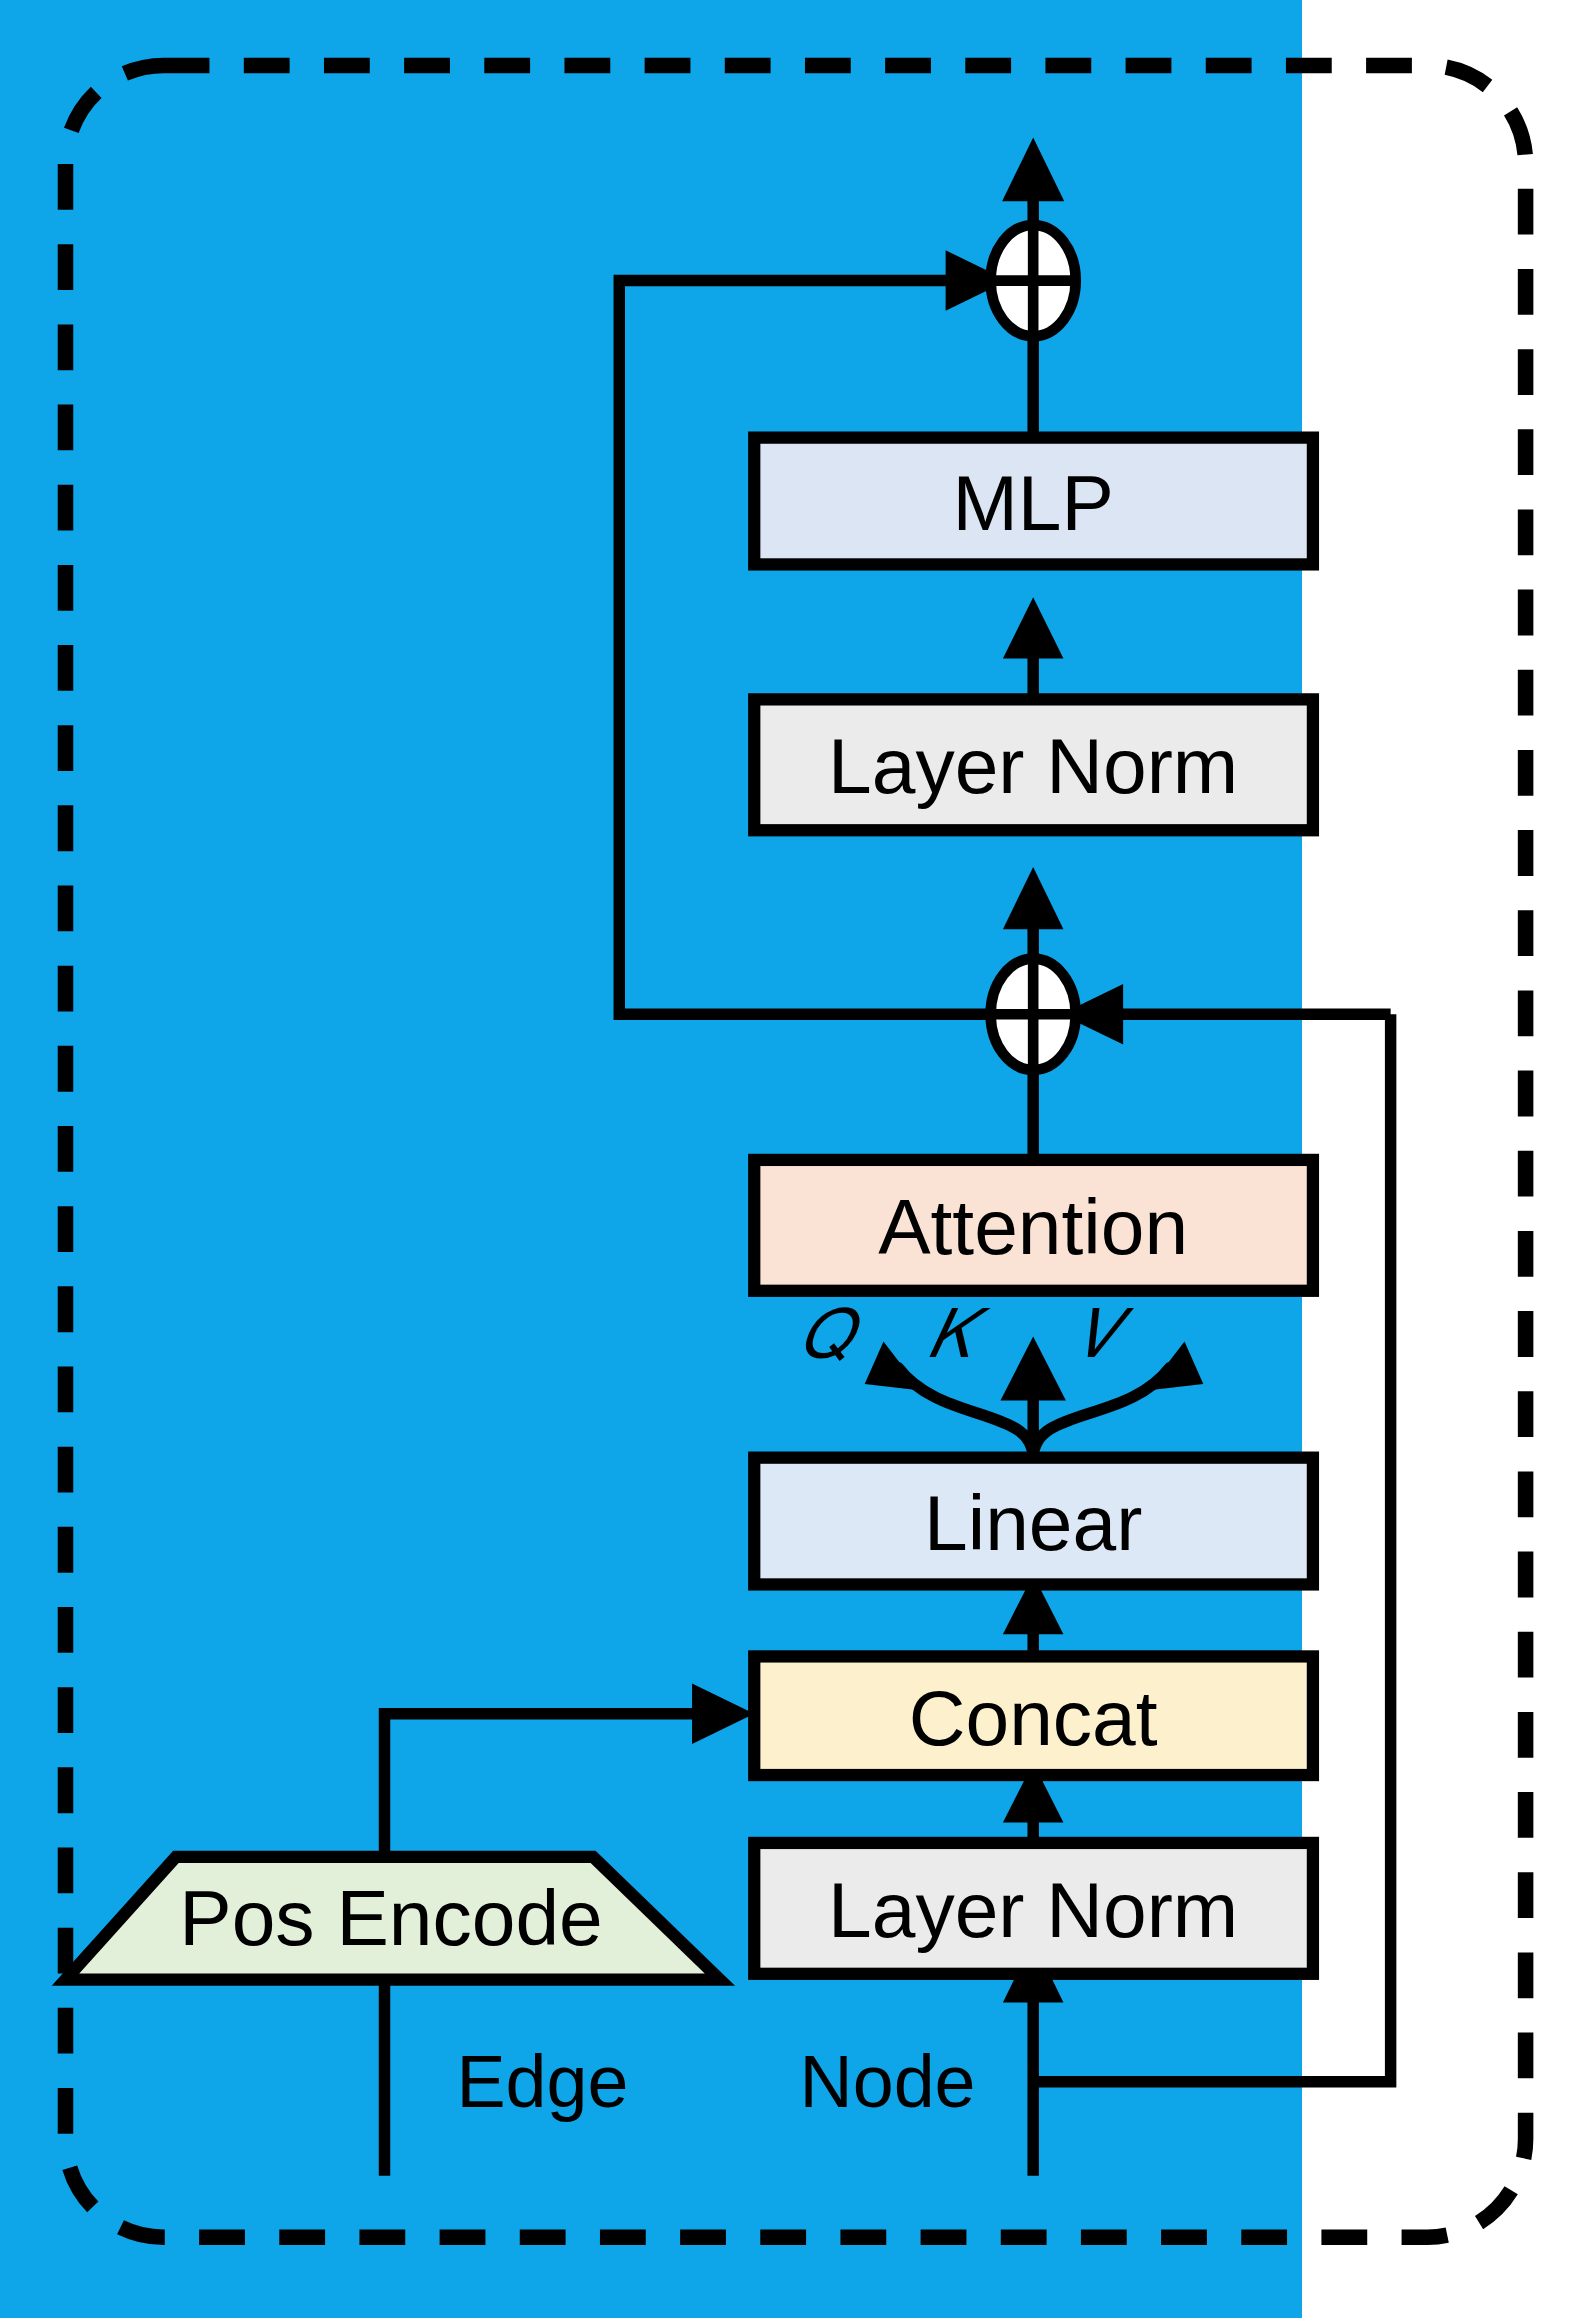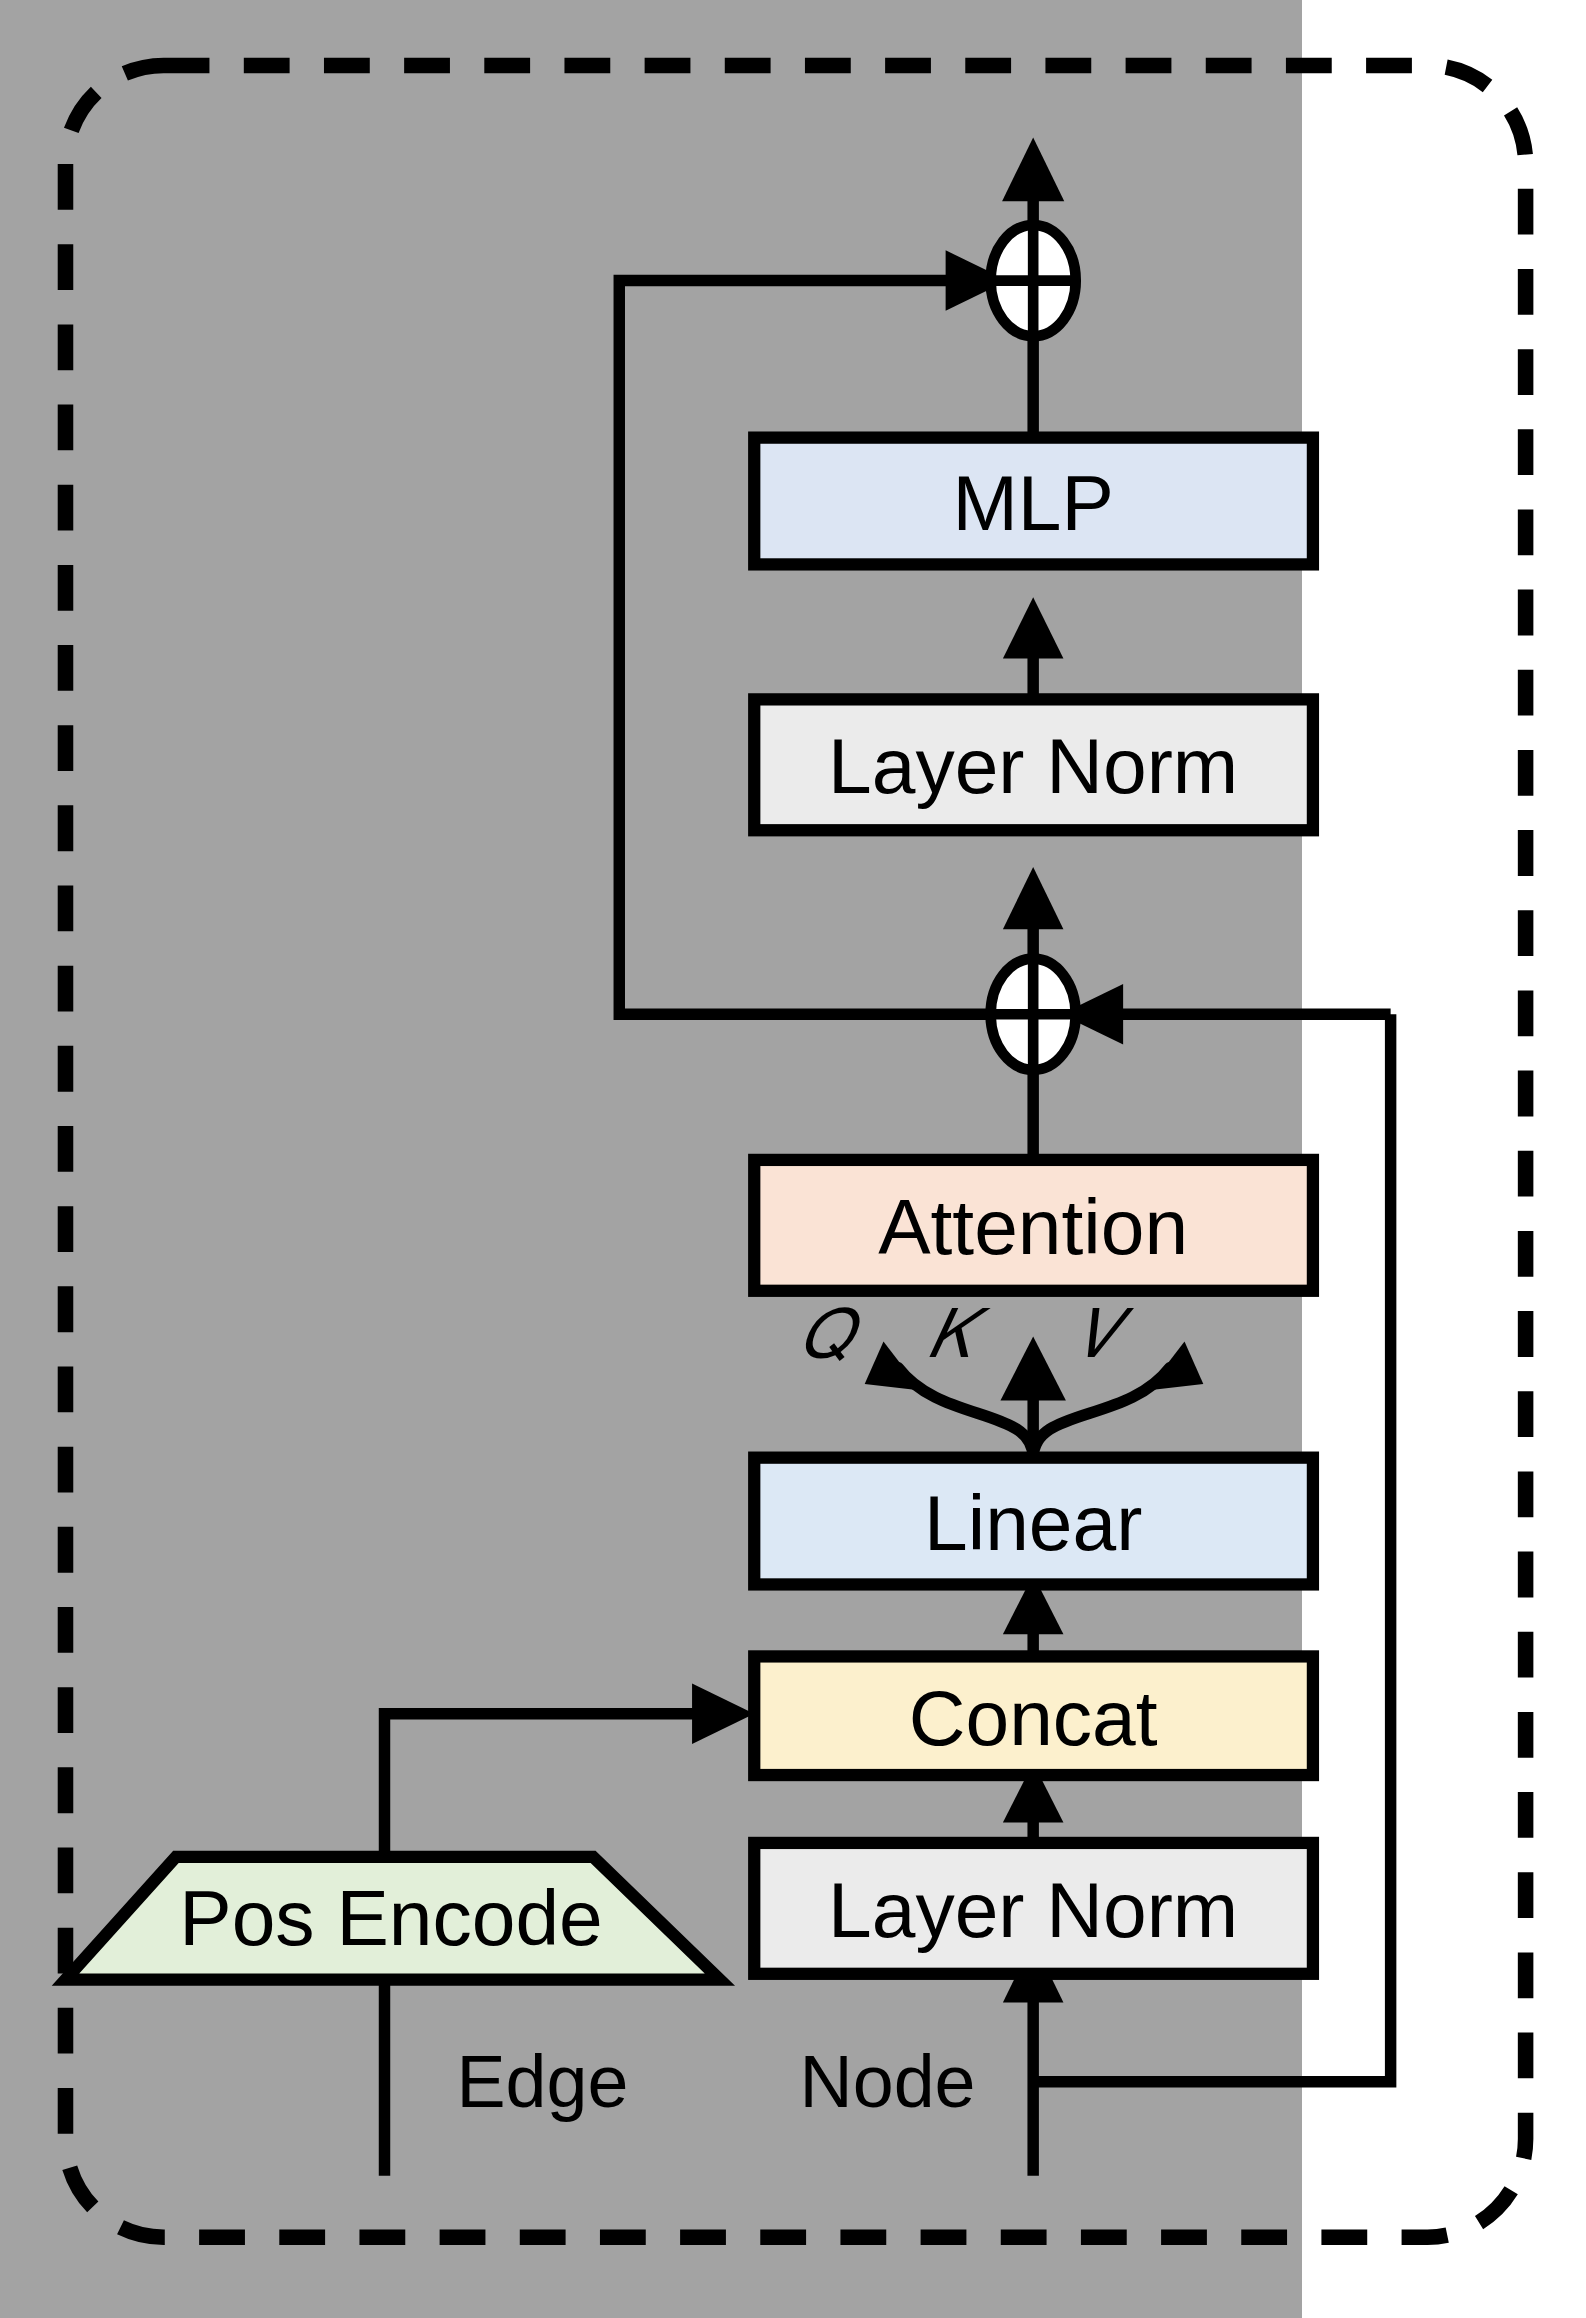--- a/index.html
+++ b/index.html
@@ -10,21 +10,21 @@
   body {
     width: 1587px;
     height: 2319px;
     font-family: "Liberation Sans", sans-serif;
     overflow: hidden;
   }
   #diagram-root {
     position: relative;
     width: 1302px;
     height: 2319px;
-    background: #a3a3a3;
+    background: #0ea5e9;
   }
   svg#diagram-svg {
     position: absolute;
     top: 0;
     left: 0;
     width: 1587px;
     height: 2319px;
     display: block;
   }
   .box-label {

